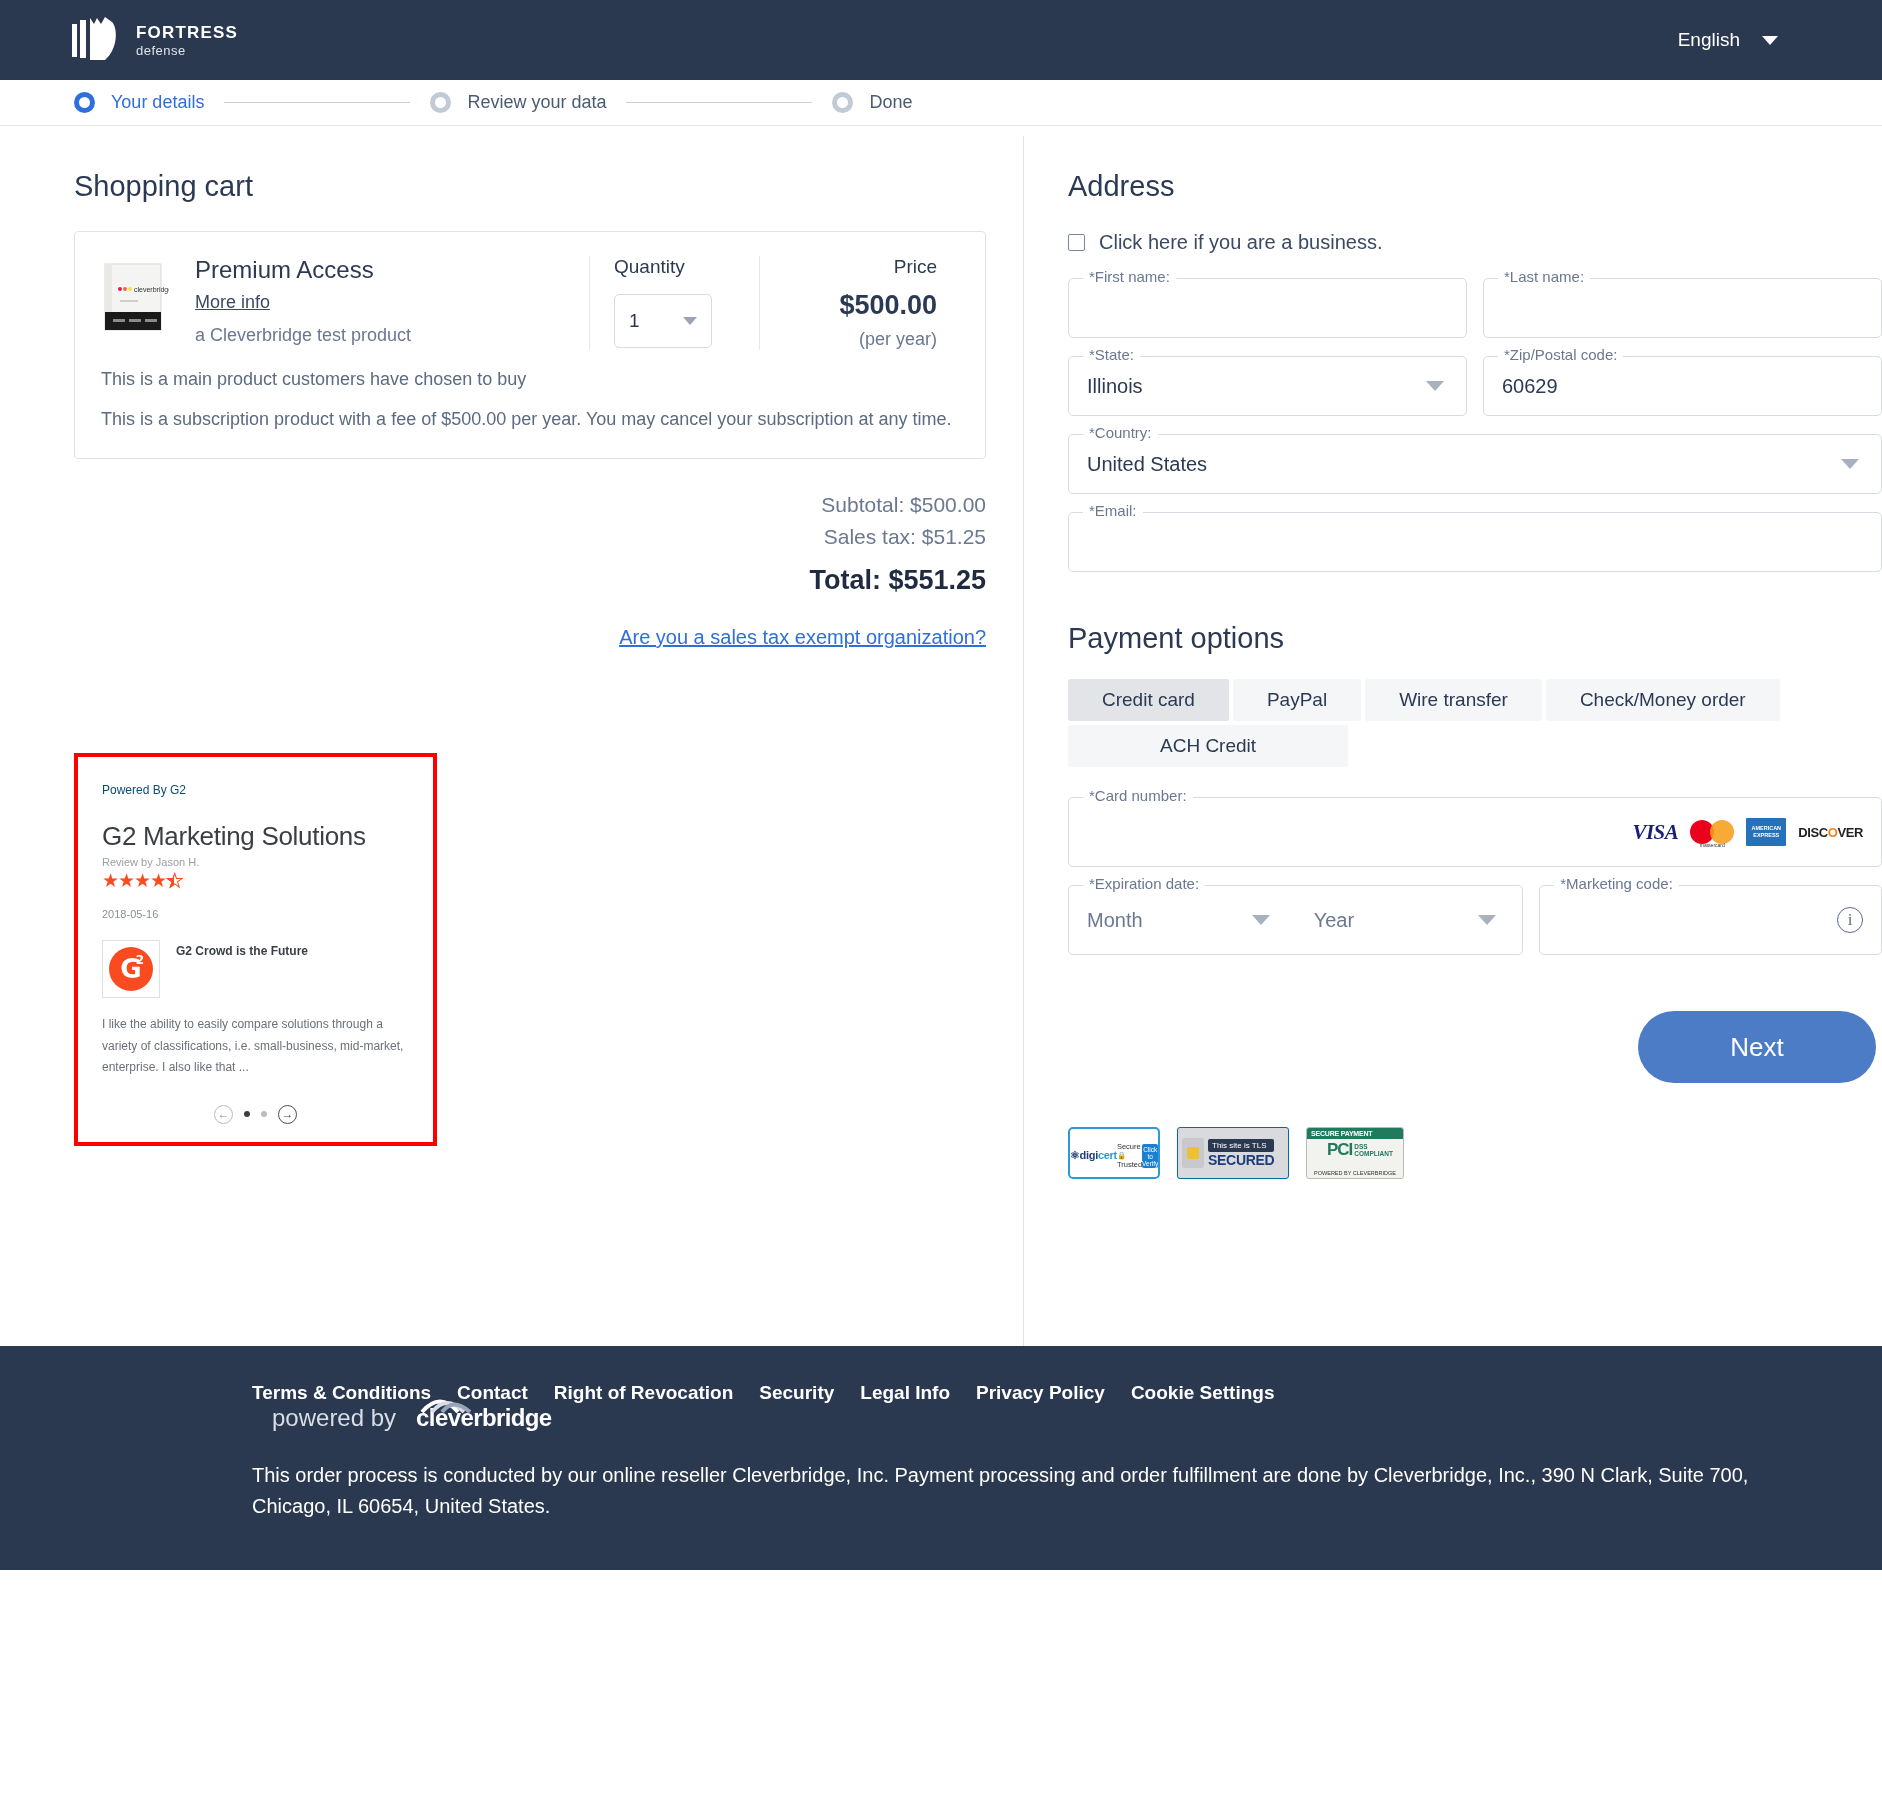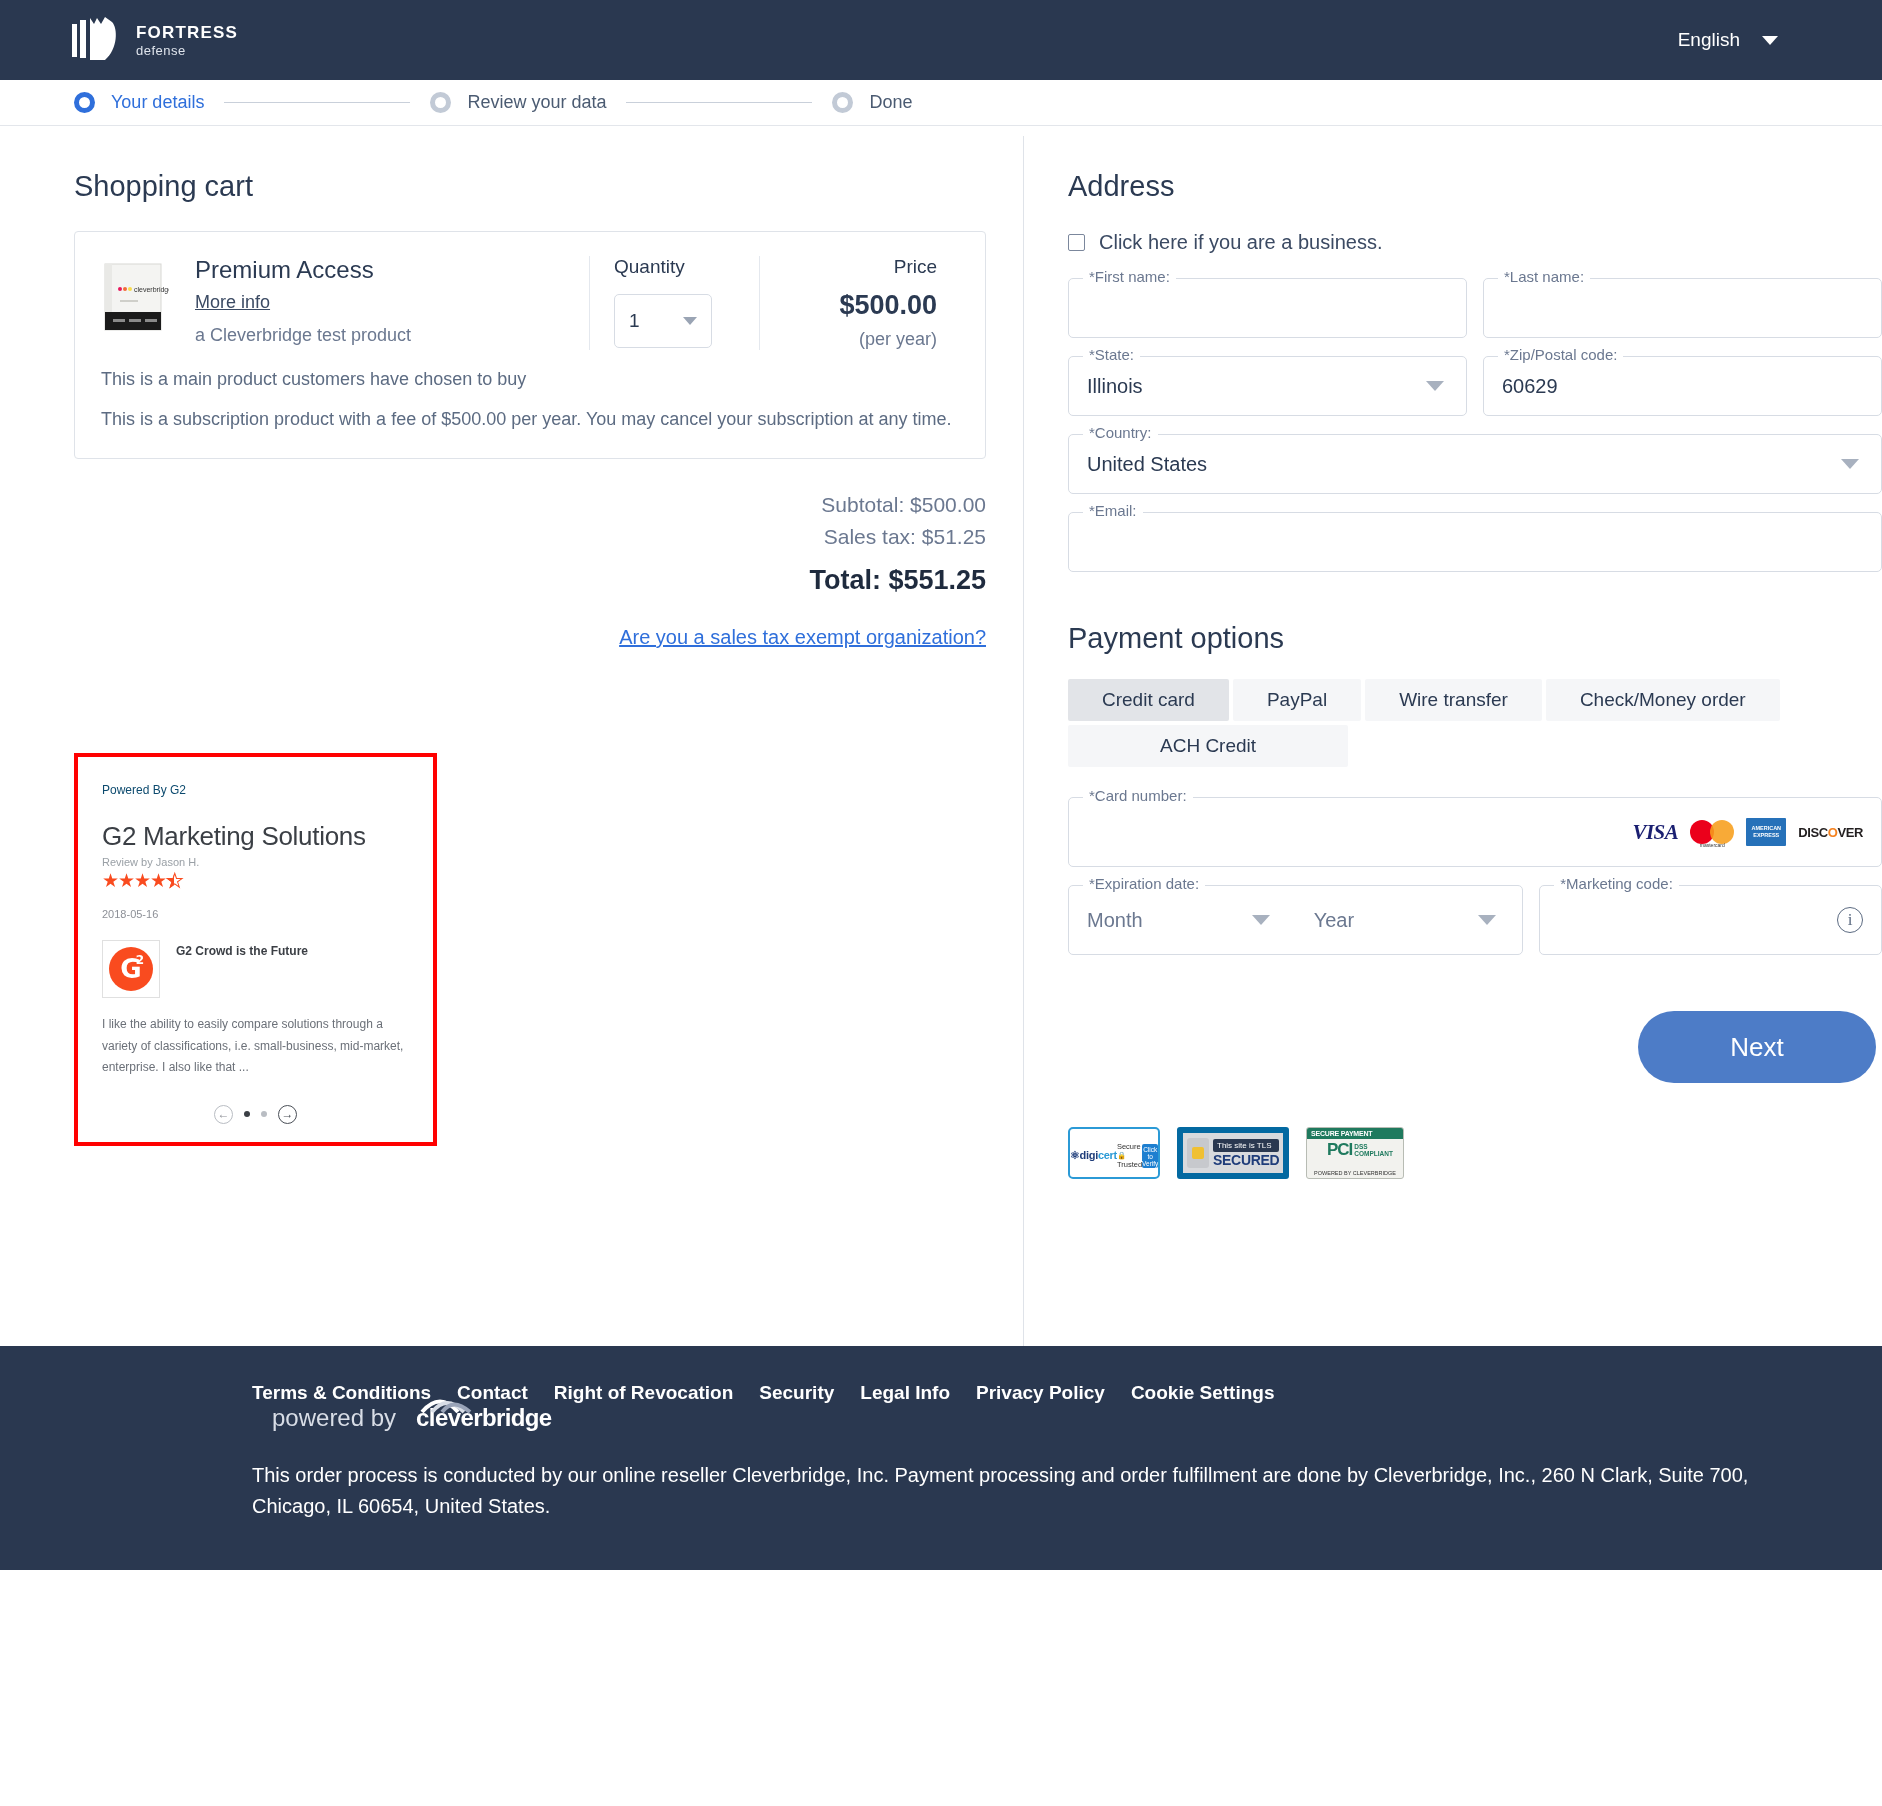--- a/index.html
+++ b/index.html
@@ -280,21 +280,21 @@
     justify-content: flex-start; padding-top: 4px; overflow: hidden;
   }
   .badge-digicert .dtop { font-size: 11px; font-weight: bold; color: #1f3d7a; letter-spacing: -0.3px; }
   .badge-digicert .dtop i { color: #2b9ad6; font-style: normal; }
   .badge-digicert .dmid { font-size: 7.5px; color: #333; margin-top: 1px; }
   .badge-digicert .dbtm {
     margin-top: 2px; background: #1d7fd0; color: #fff; font-size: 6.5px;
     width: 78px; text-align: center; border-radius: 2px; padding: 1.5px 0;
   }
   .badge-tls {
-    width: 112px; height: 52px; background: #d8dadd; border: 6px solid #0369a1;
+    width: 112px; height: 52px; background: #d8dadd; border: 1px solid #0369a1;
     border-radius: 3px; display: flex; align-items: center; padding: 0 4px; gap: 4px;
   }
   .tls-lock {
     width: 22px; height: 30px; background: #c7c9cd; border-radius: 3px;
     position: relative; flex: none;
   }
   .tls-lock:after {
     content: ""; position: absolute; left: 5px; top: 9px; width: 12px; height: 12px;
     background: #f0c033; border-radius: 2px;
   }
@@ -590,15 +590,15 @@
     </div>
     <div class="fpowered">
       <svg width="58" height="26" viewBox="0 0 58 26" style="position:relative;top:-12px;left:168px;margin-right:-58px;">
         <path d="M2 18 C14 4 26 4 38 18" stroke="#ffffff" stroke-width="4" fill="none"></path>
         <path d="M12 18 C22 6 32 6 44 18" stroke="#d8dde6" stroke-width="4" fill="none"></path>
         <path d="M22 18 C30 8 38 8 50 18" stroke="#9aa4b8" stroke-width="4" fill="none"></path>
       </svg>
       <span class="pw">powered by</span>
       <span class="cb2">cleverbridge</span>
     </div>
-    <div class="fnote">This order process is conducted by our online reseller Cleverbridge, Inc. Payment processing and order fulfillment are done by Cleverbridge, Inc., 260 N Clark, Suite 700, Chicago, IL 60654, United States.</div>
+    <div class="fnote">This order process is conducted by our online reseller Cleverbridge, Inc. Payment processing and order fulfillment are done by Cleverbridge, Inc., 390 N Clark, Suite 700, Chicago, IL 60654, United States.</div>
   </div>
 </div>
 
 </body></html>

